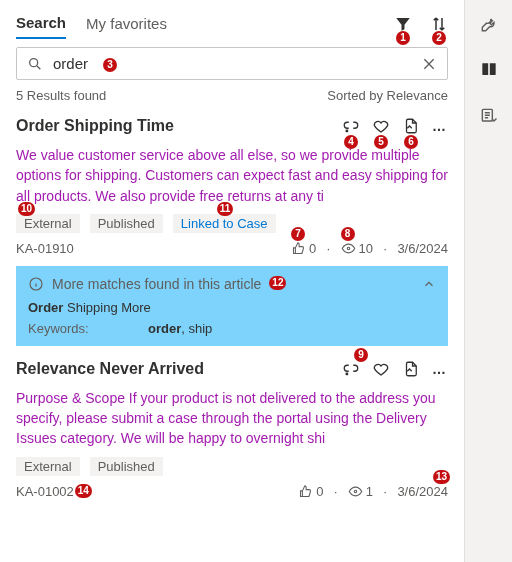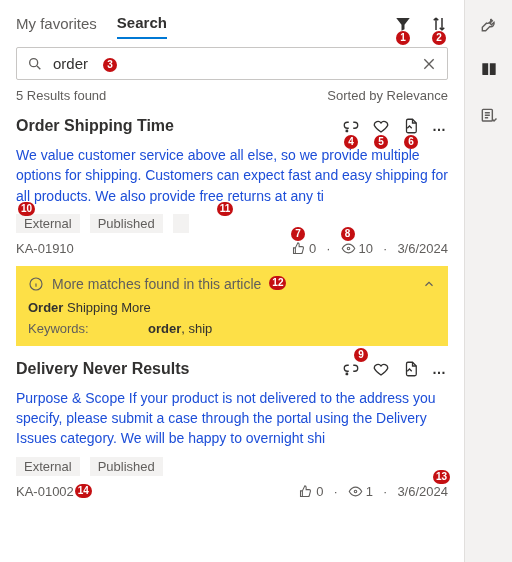--- a/index.html
+++ b/index.html
@@ -62,21 +62,21 @@
     font-size: 13px; color: #605e5c; margin-top: 8px;
   }
   .article { margin-top: 14px; }
   .head { display: flex; align-items: center; }
   .title { font-size: 16px; font-weight: 600; flex: 1; }
   .head-icons { display: flex; gap: 12px; align-items: center; }
   .head-icons .hic { position: relative; color: #323130; }
   .excerpt {
     margin-top: 10px;
     font-size: 14px;
-    color: #1d4ed8;
+    color: #a21caf;
     line-height: 1.45;
   }
   .tags { margin-top: 8px; display: flex; gap: 10px; position: relative; }
   .tag {
     background: #f3f2f1;
     padding: 2px 8px;
     font-size: 13px;
     color: #605e5c;
     position: relative;
   }
@@ -84,21 +84,21 @@
   .meta {
     margin-top: 8px;
     display: flex; align-items: center;
     font-size: 13px; color: #605e5c;
     gap: 6px;
   }
   .meta .spacer { flex: 1; }
   .meta .mi { position: relative; display: inline-flex; align-items: center; gap: 3px; }
   .dot { margin: 0 4px; }
   .morebox {
-    background: #fde047;
+    background: #7dd3fc;
     margin-top: 10px;
     padding: 10px 12px;
   }
   .morehead {
     display: flex; align-items: center; gap: 8px;
     color: #605e5c; font-size: 14px;
     position: relative;
   }
   .morehead .chev { margin-left: auto; color: #605e5c; }
   .fields { margin-top: 8px; font-size: 13px; }
@@ -121,22 +121,22 @@
   svg { display: block; }
   b { font-weight: 600; }
 </style>
 </head>
 <body>
 
 <div class="root">
   <div class="main">
 
     <div class="tabs">
+      <div class="tab active">Search</div>
       <div class="tab">My favorites</div>
-      <div class="tab active">Search</div>
       <div class="tab-icons">
         <span class="ic">
           <svg width="18" height="18" viewBox="0 0 24 24" fill="currentColor">
               <path d="M3 4h18l-7 9v6l-4 2v-8L3 4z"></path>
             </svg>
           <span class="badge" style="bottom:-12px; left:2px;">1</span>
         </span>
         <span class="ic">
           <svg width="18" height="18" viewBox="0 0 24 24" fill="none" stroke="currentColor" stroke-width="2">
               <path d="M8 4v16M8 4l-3 3M8 4l3 3M16 20V4M16 20l-3-3M16 20l3-3"></path>
@@ -195,20 +195,21 @@
         </div>
       </div>
       <div class="excerpt">We value customer service above all else, so we provide multiple options for shipping. Customers can expect fast and easy shipping for all products. We also provide free returns at any ti</div>
       <div class="tags">
         <span class="tag">
           <span>External</span>
           <span class="badge" style="top:-12px; left:2px;">10</span>
         </span>
         <span class="tag">Published</span>
         <span class="tag link">
+          <span>Linked to Case</span>
           <span class="badge" style="top:-12px; left:44px;">11</span>
         </span>
       </div>
       <div class="meta">
         <span>KA-01910</span>
         <span class="spacer"></span>
         <span class="mi">
           <svg width="15" height="15" viewBox="0 0 24 24" fill="none" stroke="currentColor" stroke-width="1.7">
               <path d="M7 11v9H4v-9h3zM7 11l4-8a2 2 0 012 2v4h5a2 2 0 012 2l-2 8a2 2 0 01-2 1H7"></path>
             </svg>
@@ -252,21 +253,21 @@
             <div class="flabel">Keywords:</div>
             <div class="fval"><b>order</b><span>, ship</span></div>
           </div>
         </div>
       </div>
     </div>
 
     <div class="article" style="position:relative;">
       <span class="badge" style="top:-12px; right:80px;">9</span>
       <div class="head">
-        <div class="title">Delivery Never Results</div>
+        <div class="title">Relevance Never Arrived</div>
         <div class="head-icons">
           <span class="hic">
             <svg width="18" height="18" viewBox="0 0 24 24" fill="none" stroke="currentColor" stroke-width="1.7">
                 <path d="M9 7H7a4 4 0 000 8h2M15 7h2a4 4 0 010 8h-2M5 20l3-3m0 3l-3-3"></path>
               </svg>
           </span>
           <span class="hic">
             <svg width="18" height="18" viewBox="0 0 24 24" fill="none" stroke="currentColor" stroke-width="1.7">
                 <path d="M12 20s-7-4.5-9-9a5 5 0 019-3 5 5 0 019 3c-2 4.5-9 9-9 9z"></path>
               </svg>

